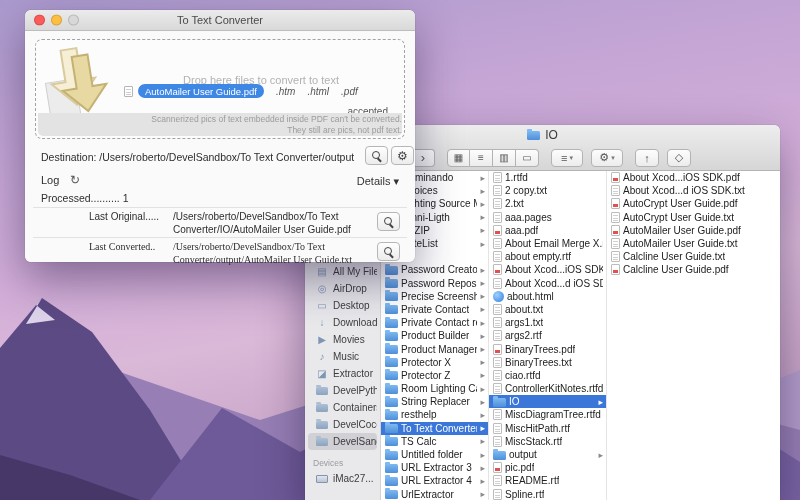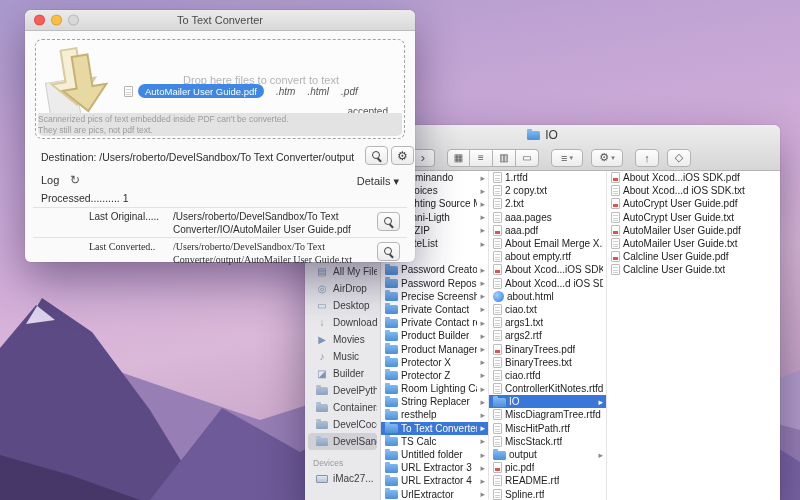--- a/index.html
+++ b/index.html
@@ -28,21 +28,21 @@
 
   .dropzone { position:absolute; left:10px; top:8px; width:370px; height:100px;
     border:1.6px dashed #a2a2a2; border-radius:7px; background:#fcfcfc; }
   .dz-art { position:absolute; left:6px; top:4px; }
   .dz-prompt { position:absolute; left:92px; top:22px; width:266px; text-align:center; color:#b2b2b2; font-size:11px;margin-top:12px; }
   .dz-filerow { position:absolute; left:88px; top:44px; display:flex; align-items:center; gap:5px; }
   .dz-pill { background:#3f87e5; color:#fff; font-size:9.5px; padding:1.5px 7px; border-radius:8px; white-space:nowrap; }
   .dz-ext { color:#555; font-size:10px; margin-left:7px;font-style:italic; }
   .dz-accepted { position:absolute; right:16px; top:66px; color:#555; font-size:10px; }
   .dz-note { position:absolute; left:2px; right:2px; bottom:2px; height:23px; background:#e3e3e3;
-    border-radius:0 0 5px 5px; text-align:left; color:#9b9b9b; font-size:8.5px; line-height:11px; padding-top:1px; }
+    border-radius:0 0 5px 5px; text-align:right; color:#9b9b9b; font-size:8.5px; line-height:11px; padding-top:1px; }
 
   .dest-row { position:absolute; left:16px; top:120px; }
   .btn-sq { position:absolute; width:23px; height:19px; border:1px solid #b6b6b6; border-radius:4px;
     background:linear-gradient(#fefefe,#ececec); display:flex; align-items:center; justify-content:center; }
   .b-dest-search{ left:340px; top:115px; } .b-dest-gear{ left:366px; top:115px; }
   .gear-glyph { font-size:12px; color:#444; line-height:1; }
 
   .log-row { position:absolute; left:16px; top:143px; font-size:11px; }
   .refresh-glyph { position:absolute; left:45px; top:142px; font-size:12px; color:#555; }
   .details-row { position:absolute; right:16px; top:144px; font-size:11px; color:#333;margin-left:12px; }
@@ -194,21 +194,21 @@
           <div class="sb-row">
             <span class="sb-glyph">▶</span>
             <span class="sb-label">Movies</span>
           </div>
           <div class="sb-row">
             <span class="sb-glyph">♪</span>
             <span class="sb-label">Music</span>
           </div>
           <div class="sb-row">
             <span class="sb-glyph">◪</span>
-            <span class="sb-label">Builder</span>
+            <span class="sb-label">Extractor</span>
           </div>
           <div class="sb-row">
             <span class="ic-sfolder"></span>
             <span class="sb-label">DevelPython</span>
           </div>
           <div class="sb-row">
             <span class="ic-sfolder"></span>
             <span class="sb-label">Containers</span>
           </div>
           <div class="sb-row">
@@ -391,21 +391,21 @@
           <div class="frow">
             <span class="ic-file ic-txt"></span>
             <span class="flabel">About Xcod...d iOS SDK.txt</span>
           </div>
           <div class="frow">
             <span class="ic-file ic-html"></span>
             <span class="flabel">about.html</span>
           </div>
           <div class="frow">
             <span class="ic-file ic-txt"></span>
-            <span class="flabel">ciao.txt</span>
+            <span class="flabel">about.txt</span>
           </div>
           <div class="frow">
             <span class="ic-file ic-txt"></span>
             <span class="flabel">args1.txt</span>
           </div>
           <div class="frow">
             <span class="ic-file ic-rtf"></span>
             <span class="flabel">args2.rtf</span>
           </div>
           <div class="frow">
@@ -478,26 +478,26 @@
           </div>
           <div class="frow">
             <span class="ic-file ic-pdf"></span>
             <span class="flabel">AutoMailer User Guide.pdf</span>
           </div>
           <div class="frow">
             <span class="ic-file ic-txt"></span>
             <span class="flabel">AutoMailer User Guide.txt</span>
           </div>
           <div class="frow">
+            <span class="ic-file ic-txt"></span>
+            <span class="flabel">Calcline User Guide.txt</span>
+          </div>
+          <div class="frow">
             <span class="ic-file ic-pdf"></span>
             <span class="flabel">Calcline User Guide.pdf</span>
-          </div>
-          <div class="frow">
-            <span class="ic-file ic-txt"></span>
-            <span class="flabel">Calcline User Guide.txt</span>
           </div>
         </div>
     </div>
   </div>
 </div>
 
 <div class="win conv">
   <div class="titlebar">
     <div class="lights">
       <span class="light l-red"></span>

